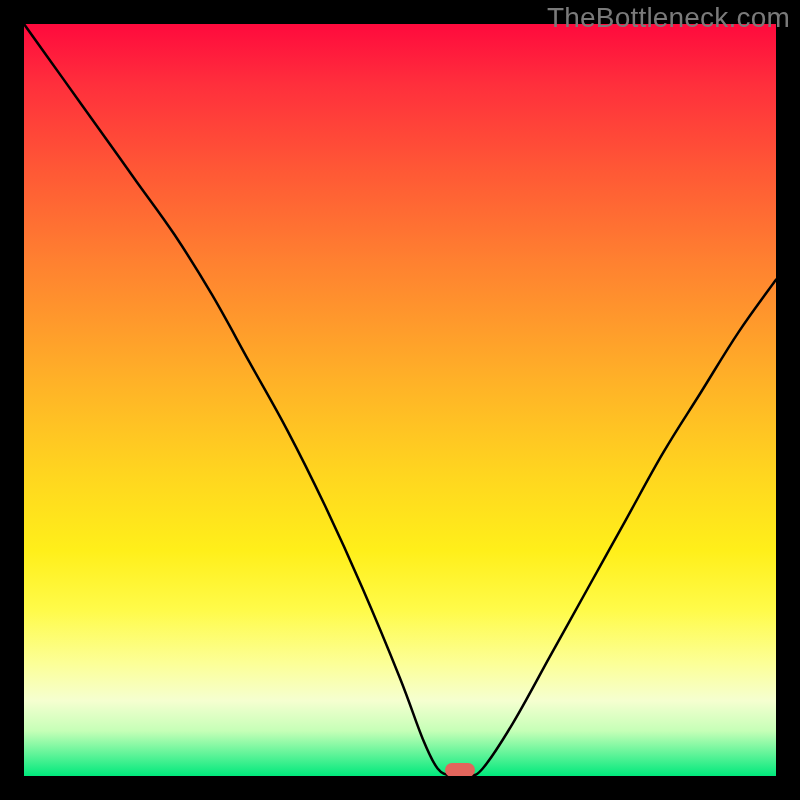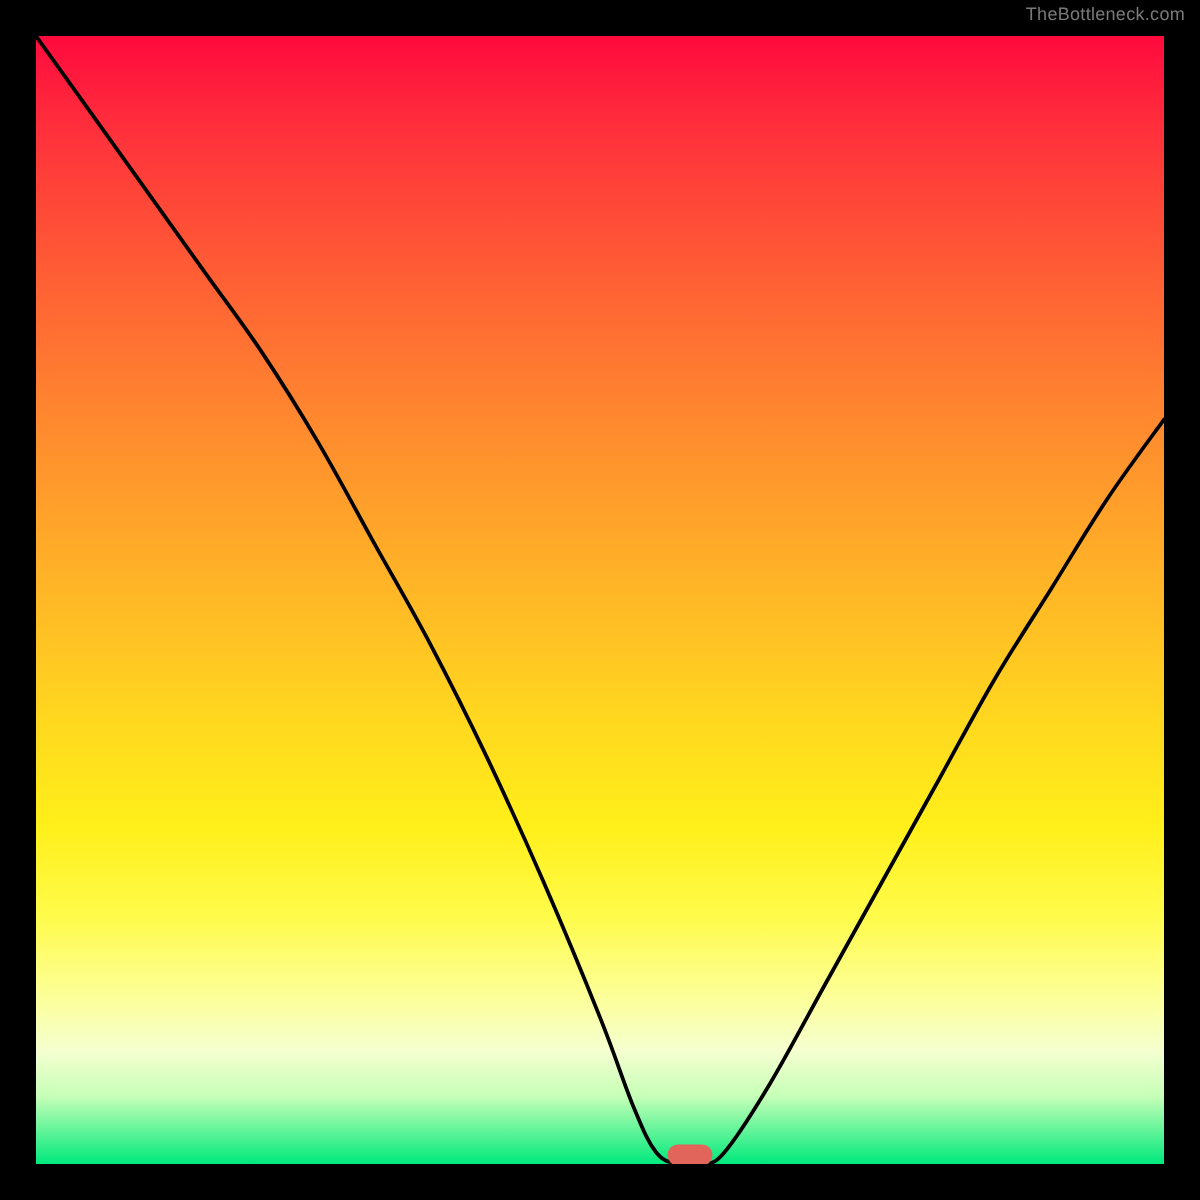--- a/index.html
+++ b/index.html
@@ -53,21 +53,21 @@
     height: 14px;
     border-radius: 7px;
     background: #e2655c;
     transform: translate(-50%, -50%);
   }
   .watermark {
     position: absolute;
     top: 2px;
     right: 10px;
     font-family: Arial, Helvetica, sans-serif;
-    font-size: 12px;
+    font-size: 28px;
     color: #7a7a7a;
     letter-spacing: 0.2px;
     user-select: none;
   }
 </style>
 </head>
 <body>
 
 <div class="frame">
 

